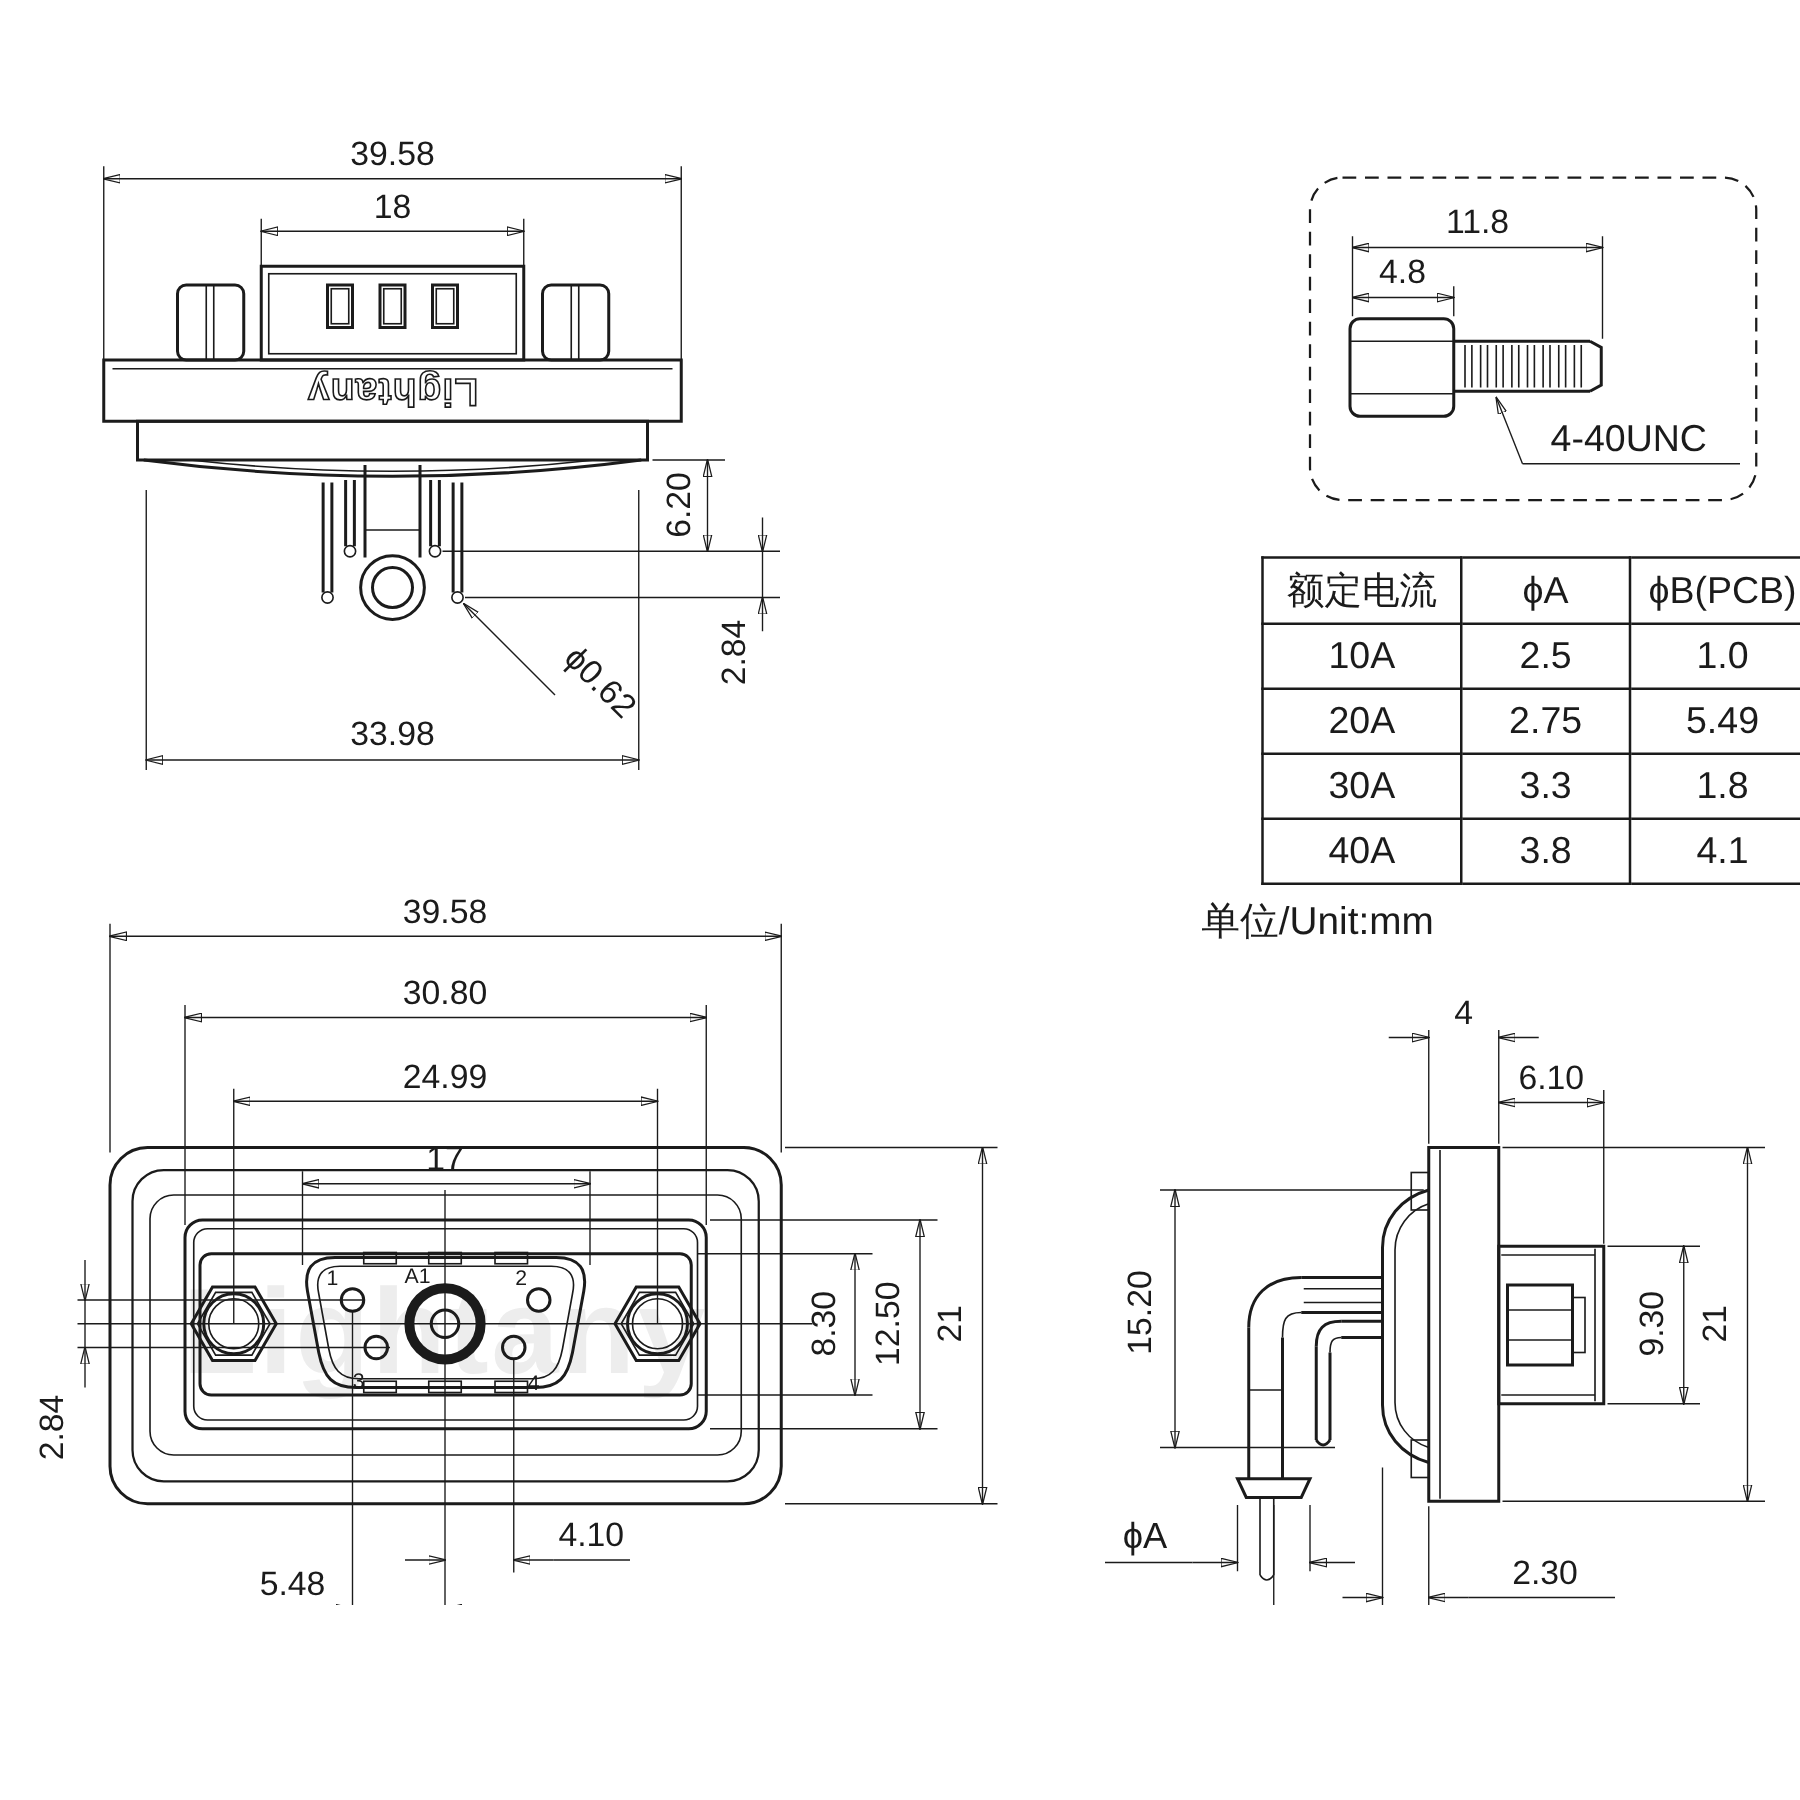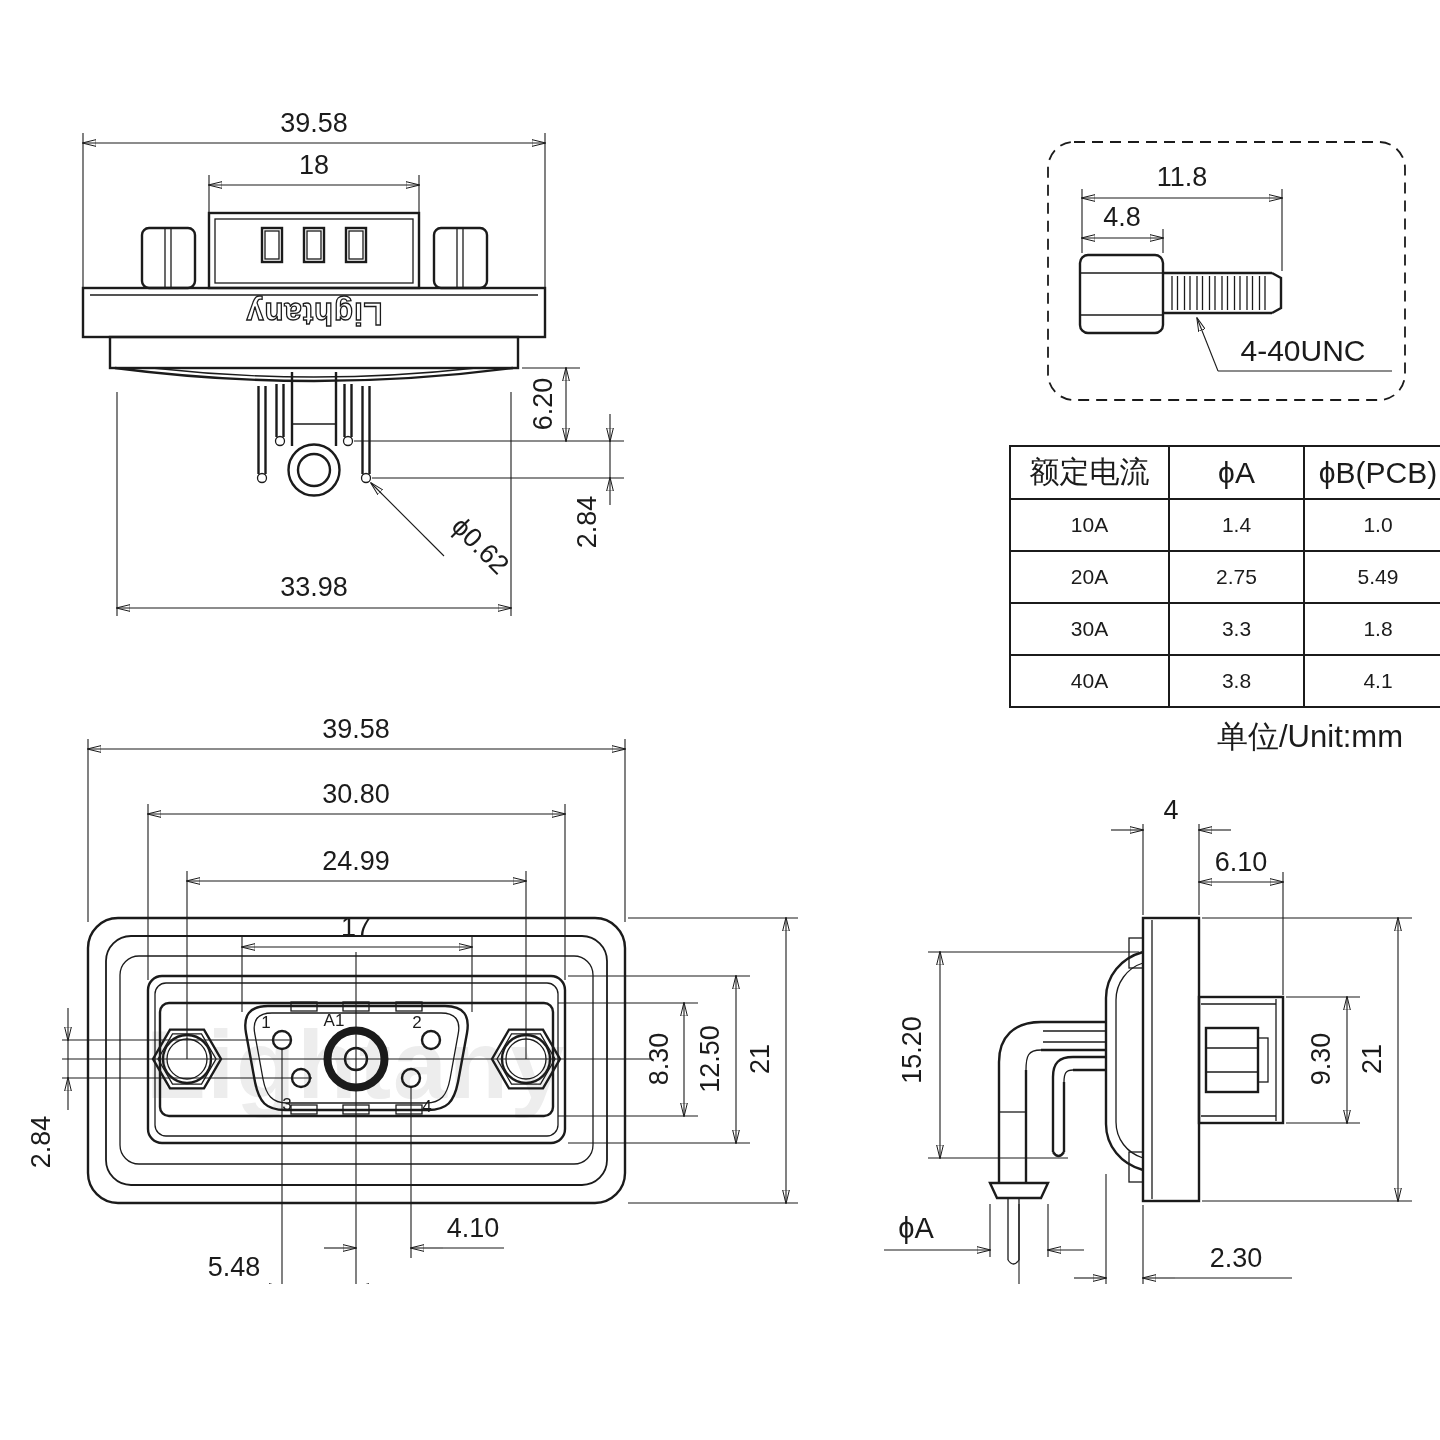--- a/index.html
+++ b/index.html
@@ -14,23 +14,23 @@
   .dash{stroke-width:1.8px;stroke-dasharray:11 7;}
   .thick{stroke-width:8px;}
   text{fill:#1b1b1b;stroke:none;font-family:"Liberation Sans", sans-serif;}
   .dim{font-size:27px;text-anchor:middle;}
   .small{font-size:17px;text-anchor:middle;}
   .brand{font-size:31px;font-weight:bold;text-anchor:middle;fill:#ffffff;stroke:#1b1b1b;stroke-width:1.3px;letter-spacing:1px;}
   .wm{font-size:97px;font-weight:bold;text-anchor:middle;fill:#ededed;letter-spacing:2px;}
   .tbl-wrap{position:absolute;left:961px;top:445px;width:442px;margin-left:48px;}
   table.spec{border-collapse:collapse;width:442px;table-layout:fixed;}
   table.spec td{border:2px solid #1b1b1b;text-align:center;vertical-align:middle;
-                font-size:21px;color:#1b1b1b;height:50px;padding:0;}
+                font-size:30px;color:#1b1b1b;height:50px;padding:0;}
   table.spec tr.hdr td{font-size:30px;height:51px;}
-  .unit{position:absolute;left:961px;top:716px;width:442px;text-align:right;
+  .unit{position:absolute;left:961px;top:716px;width:442px;text-align:left;
         font-size:31px;color:#1b1b1b;}
 </style>
 </head>
 <body>
 
 <div id="canvas">
 
 <svg width="1440" height="1440" viewBox="0 0 1440 1440">
   <defs>
     <marker id="arr" viewBox="0 0 14 8" markerWidth="14" markerHeight="8" refX="13.2" refY="4" orient="auto-start-reverse" markerUnits="userSpaceOnUse">
@@ -330,21 +330,21 @@
           <col style="width:148px">
         </colgroup>
     <tbody>
           <tr class="hdr">
       <td>额定电流</td>
       <td>ϕA</td>
       <td>ϕB(PCB)</td>
     </tr>
     <tr>
       <td>10A</td>
-      <td>1.4</td>
+      <td>2.5</td>
       <td>1.0</td>
     </tr>
     <tr>
       <td>20A</td>
       <td>2.75</td>
       <td>5.49</td>
     </tr>
     <tr>
       <td>30A</td>
       <td>3.3</td>

